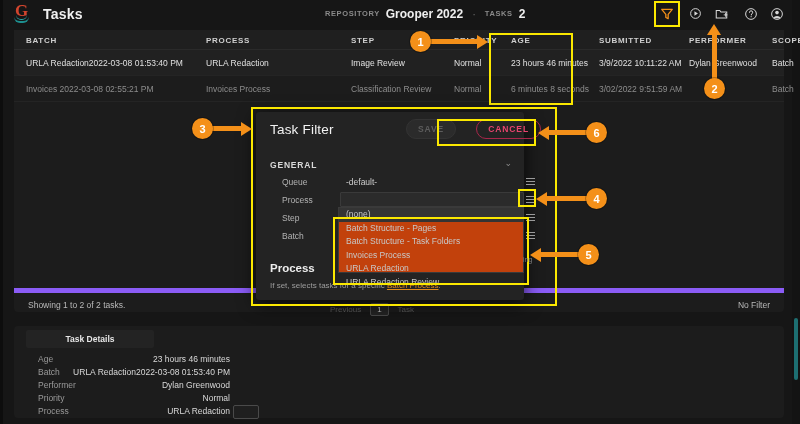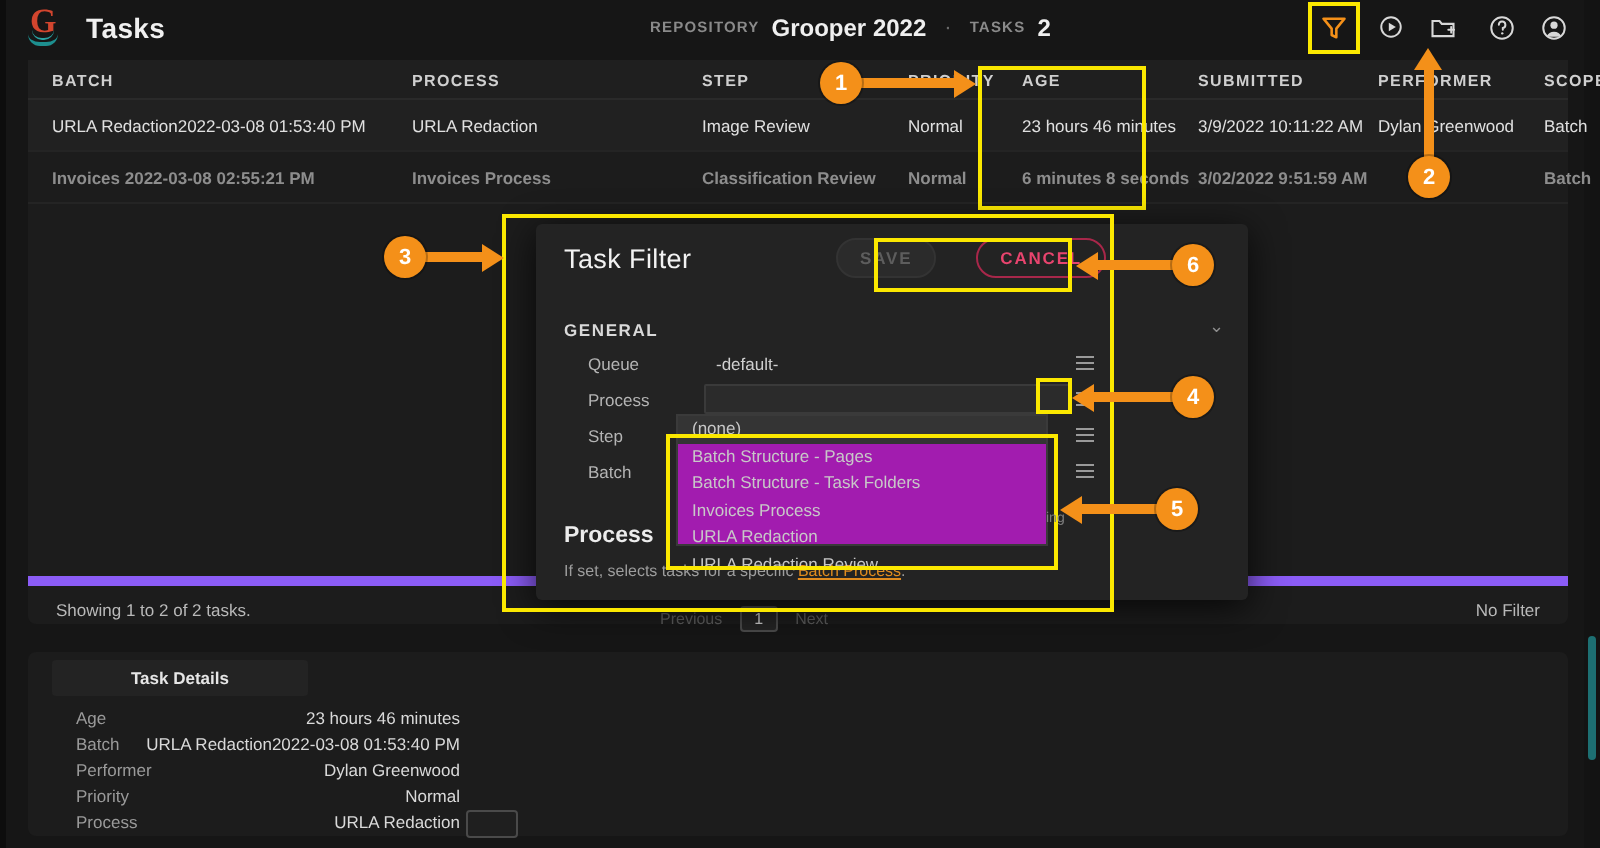--- a/index.html
+++ b/index.html
@@ -104,21 +104,21 @@
   .th {
     position: absolute; top: 6px;
     color: #cfcfcf; font-size: 8px; font-weight: bold; letter-spacing: .7px;
     text-transform: uppercase;
   }
   .trow {
     position: absolute; left: 0; width: 770px; height: 26px;
     border-bottom: 1px solid #242424;
   }
   .trow.r0 { top: 20px; background: #212121; }
-  .trow.r1 { top: 46px; background: #1c1c1c; font-weight: bold; }
+  .trow.r1 { top: 46px; background: #1c1c1c; }
   .td {
     position: absolute; top: 8px;
     font-size: 8.5px; white-space: nowrap;
   }
   .r0 .td { color: #e0e0e0; }
   .r1 .td { color: #8d8d8d; }
 
   .col-batch    { left: 12px; }
   .col-process  { left: 192px; }
   .col-step     { left: 337px; }
@@ -153,21 +153,21 @@
   }
   .pager-link { color: #5c5c5c; font-size: 8px; }
   .pager-num {
     color: #c9c9c9; font-size: 8px;
     border: 1px solid #4a4a4a; border-radius: 2px;
     padding: 1px 6px; background: #242424;
   }
 
   
   .dialog {
-    position: absolute; left: 268px; top: 112px; width: 356px; height: 188px;
+    position: absolute; left: 256px; top: 112px; width: 268px; height: 188px;
     background: #232323; border-radius: 3px;
     box-shadow: 0 4px 18px rgba(0,0,0,.75);
     z-index: 10;
   }
   .dlg-hl {
     position: absolute; left: 251px; top: 107px; width: 306px; height: 199px;
     border: 2px solid #fbe800; z-index: 11; pointer-events: none;
   }
   .dlg-header {
     position: absolute; left: 0; top: 0; width: 296px; height: 34px;
@@ -221,21 +221,21 @@
     display: block; height: 1px; background: #9a9a9a; width: 9px;
   }
   .menu-hl {
     position: absolute; left: 518px; top: 189px; width: 18px; height: 18px;
     border: 2px solid #fbe800; z-index: 13; pointer-events: none;
   }
 
   
   .dropdown {
     position: absolute; left: 338px; top: 207px; width: 186px; height: 66px;
-    background: #a21caf; border: 1px solid #3a3a3a;
+    background: #c2410c; border: 1px solid #3a3a3a;
     z-index: 14;
   }
   .dd-item {
     height: 13.5px; line-height: 13.5px; padding-left: 7px;
     color: #c8c8c8; font-size: 8.5px; white-space: nowrap;
   }
   .dd-item.first { background: #343434; color: #c8c8c8; }
   .dd-hl {
     position: absolute; left: 333px; top: 217px; width: 196px; height: 68px;
     border: 2px solid #fbe800; z-index: 15; pointer-events: none;
@@ -409,21 +409,21 @@
       <span class="showing">Showing 1 to 2 of 2 tasks.</span>
       <span class="nofilter">No Filter</span>
     </div>
   </div>
 
   <div class="age-hl"></div>
 
   <div class="pager">
     <span class="pager-link">Previous</span>
     <span class="pager-num">1</span>
-    <span class="pager-link">Next</span>
+    <span class="pager-link">Task</span>
   </div>
 
   <div class="dialog">
     <div class="dlg-header">
       <span class="dlg-title">Task Filter</span>
       <div class="dlg-btns">
         <span class="btn btn-save">SAVE</span>
         <span class="btn btn-cancel">CANCEL</span>
       </div>
     </div>

